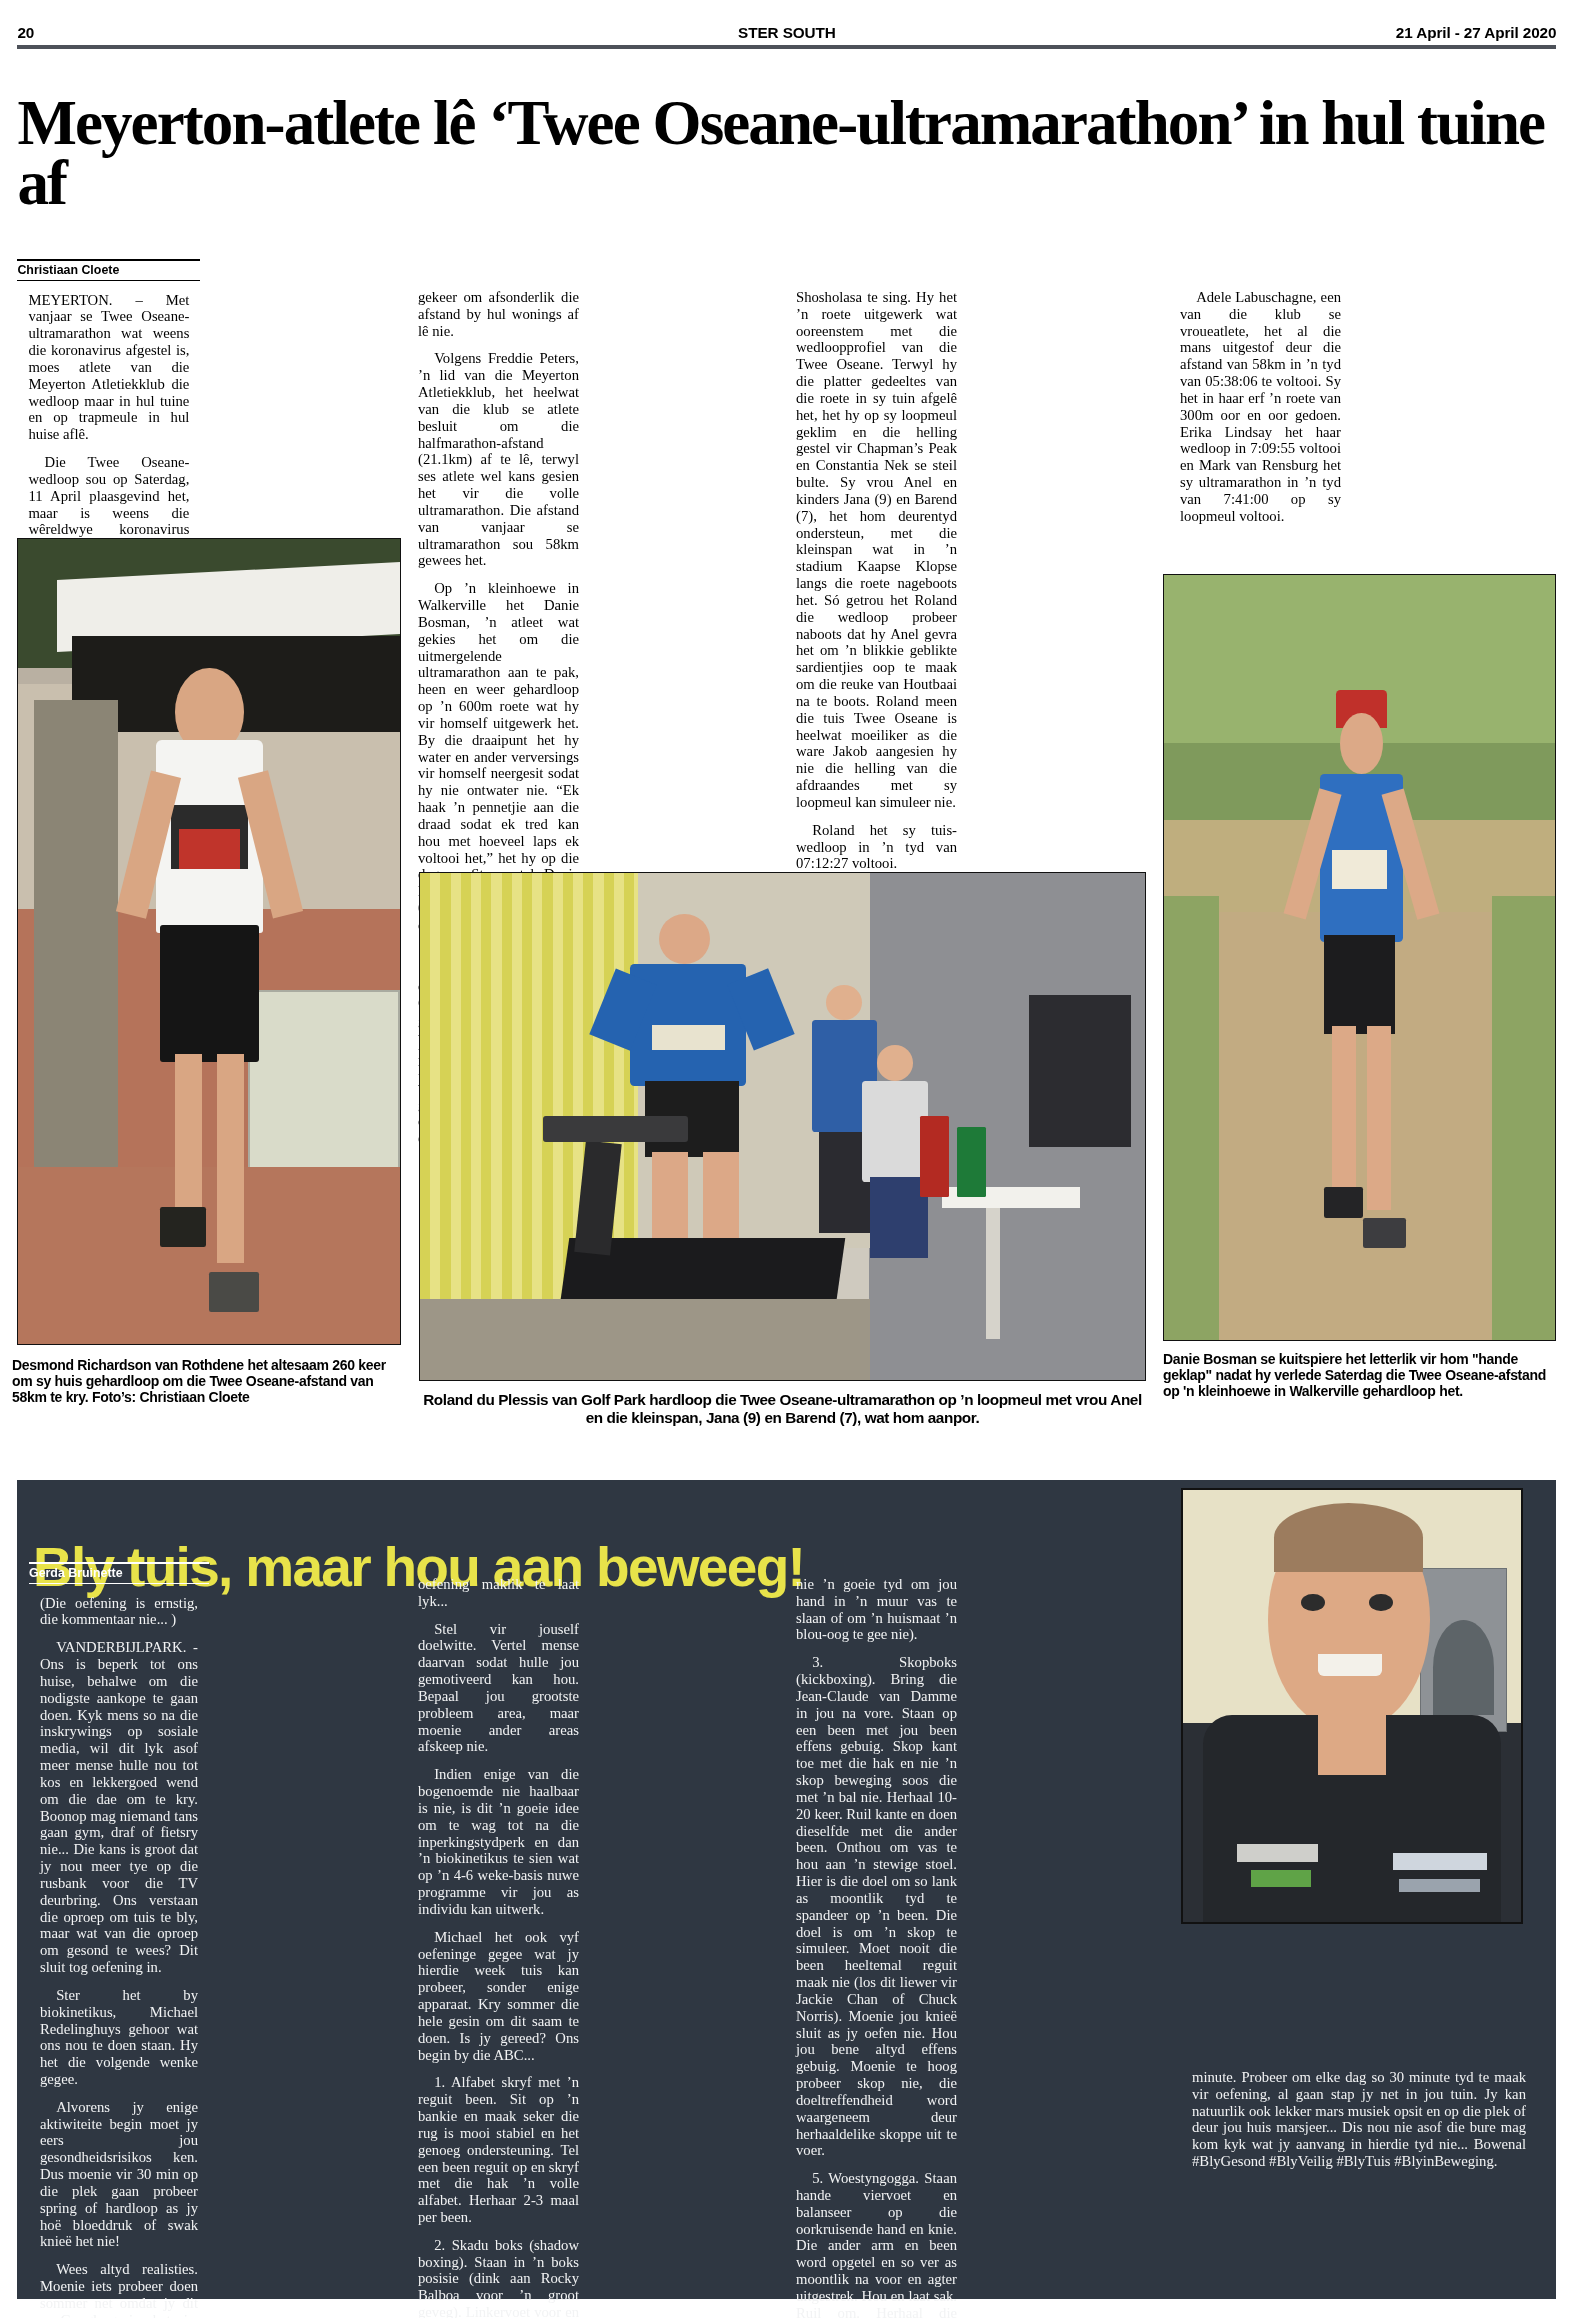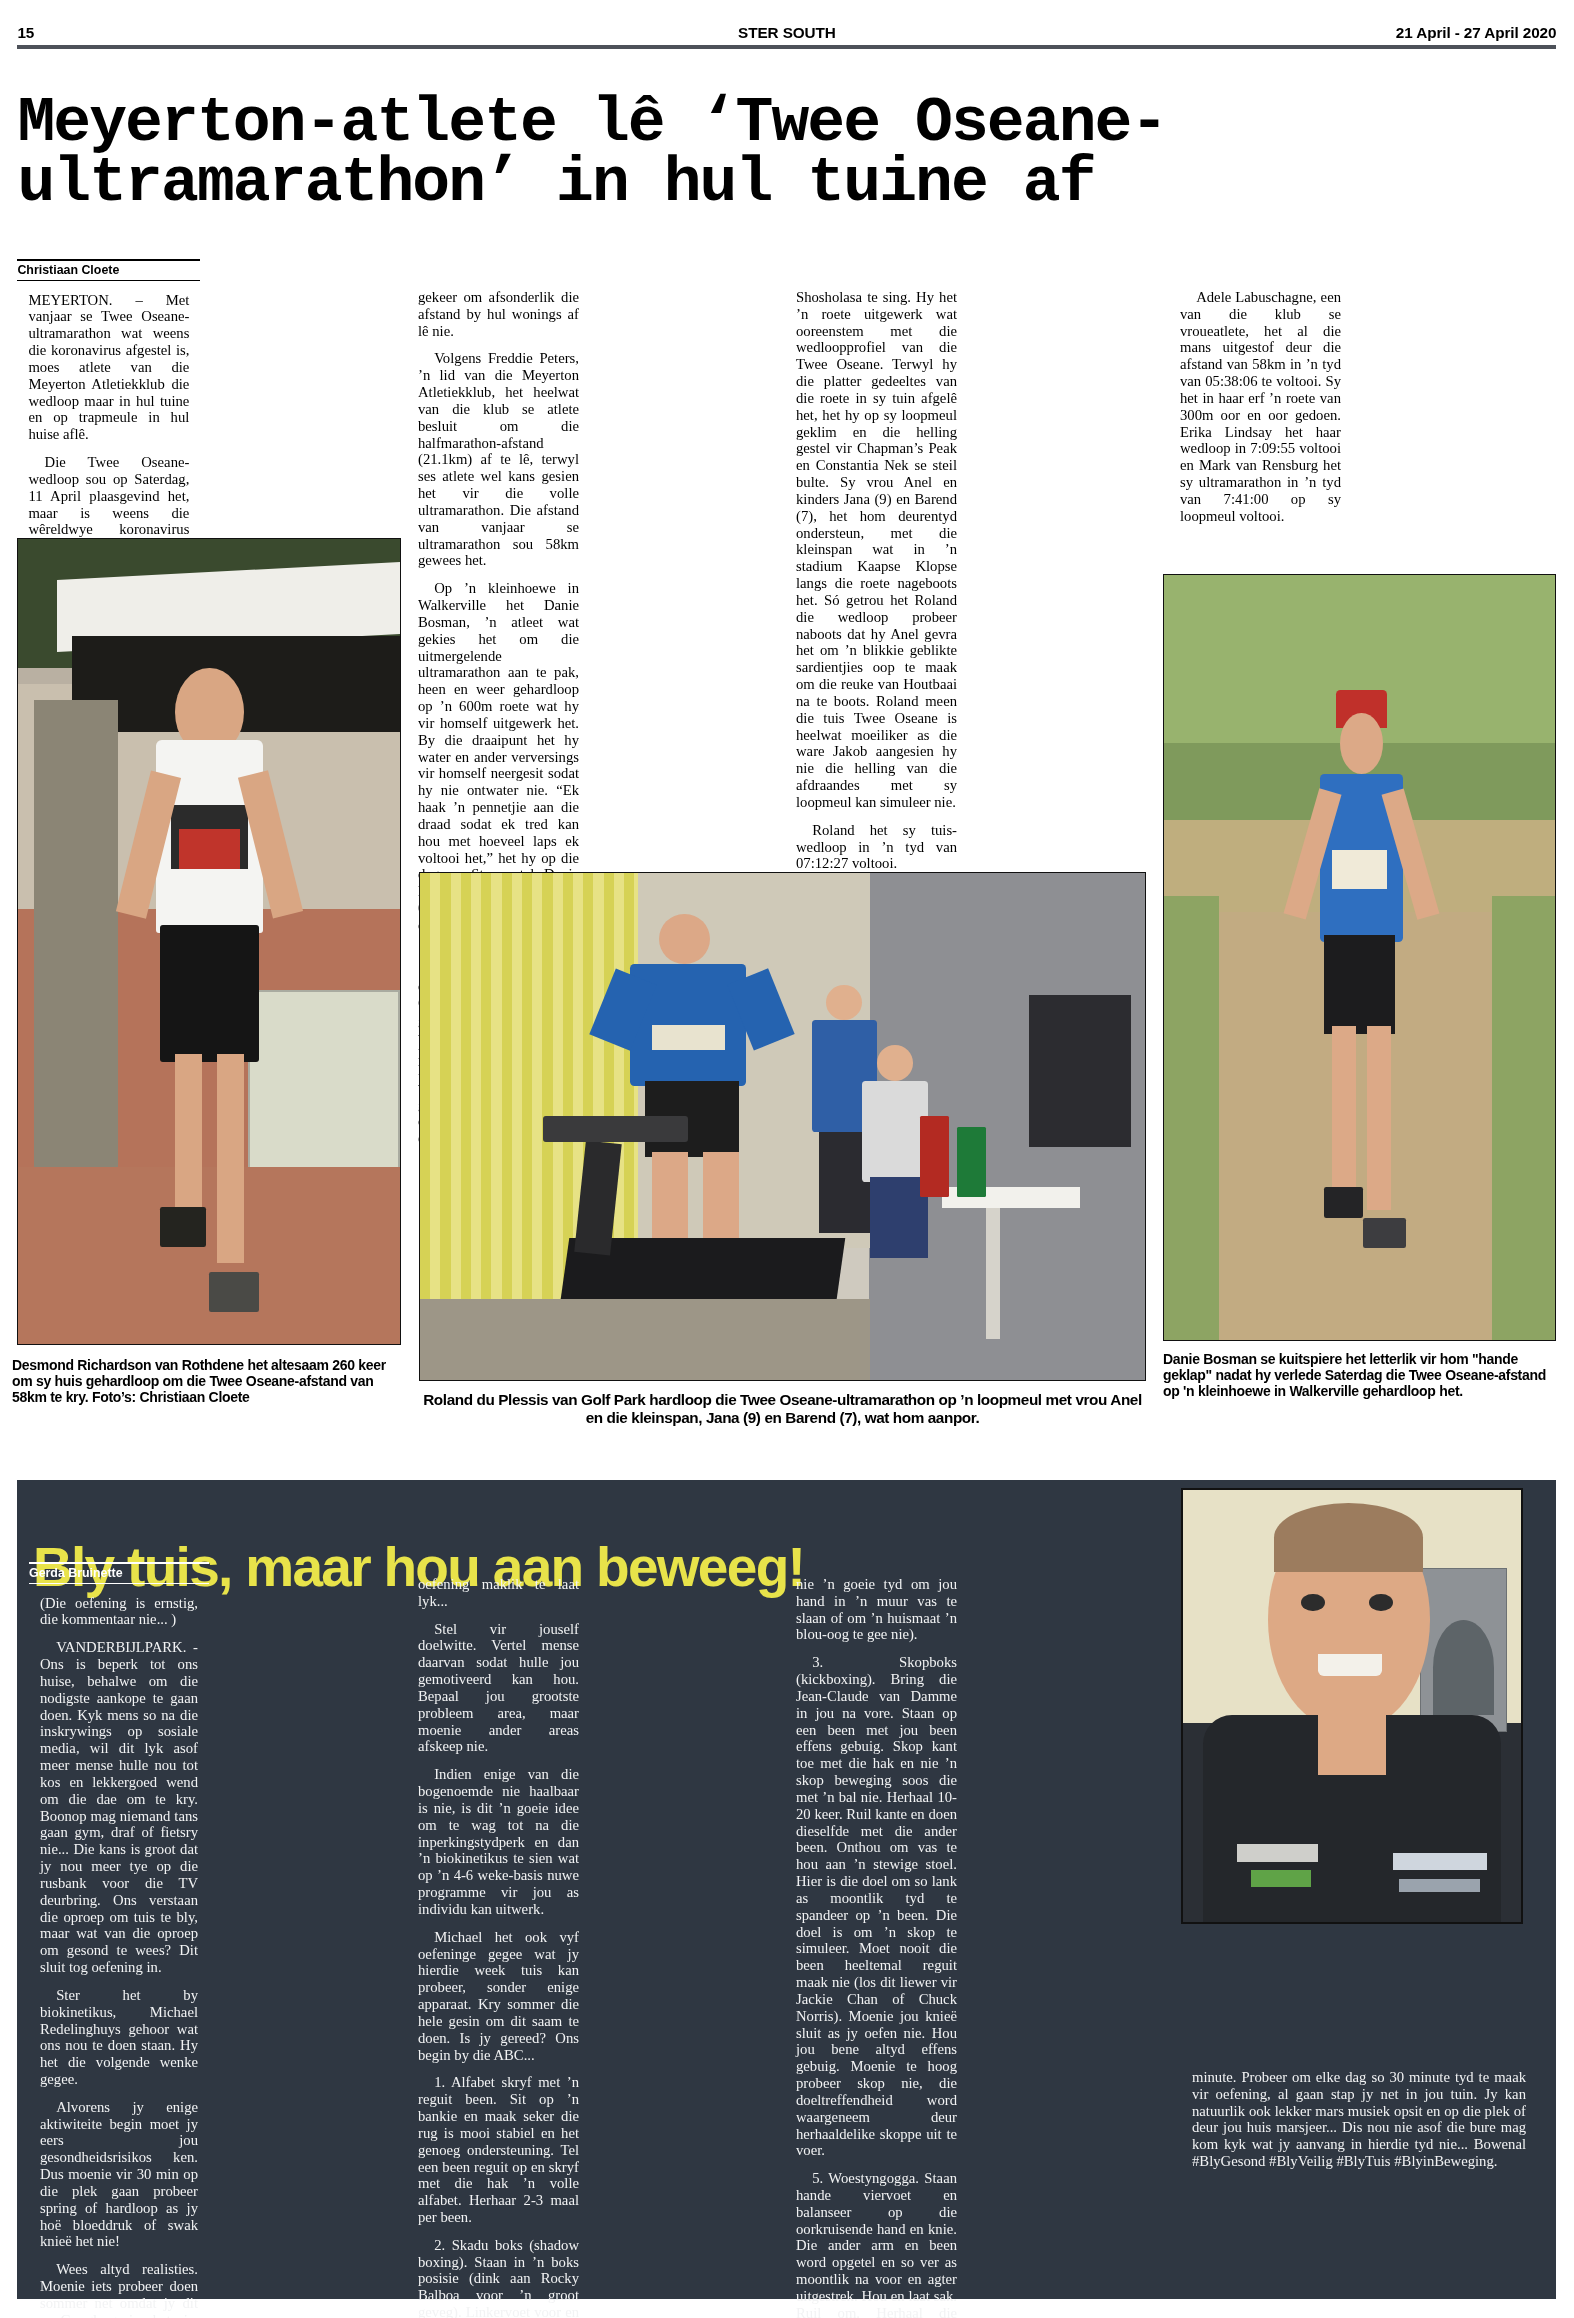--- a/index.html
+++ b/index.html
@@ -22,21 +22,21 @@
   }
   .masthead .center { position:absolute; left:0; right:0; text-align:center; }
   .masthead-rule {
     position:absolute; left:17.4px; top:45px; width:1539px; height:3.6px;
     background:#4d5159;
   }
 
   
   .a1-head {
     position:absolute; left:17.4px; top:52px; width:1539px;
-    font-family:Liberation Mono, monospace;
+    font-family:Liberation Serif, serif;
     font-weight:bold;
     font-size:63px; line-height:0.95;
     letter-spacing:-1.9px;
     color:#000;
   }
   .col { position:absolute; top:0; }
   .c1 { left:17.4px;   width:183px; }
   .c3 { left:407px;  width:183px; }
   .c5 { left:785px; width:183px; }
   .c7 { left:1169px; width:183px; }
@@ -96,21 +96,21 @@
   .port-bg{position:absolute;inset:0;background:
       linear-gradient(#e6e0c4 0%,#e6e0c4 52%,#2b2f35 52%,#2b2f35 100%);}
   .blob{position:absolute;border-radius:50%;}
 </style>
 </head>
 <body>
 
 <div class="page">
 
   <div class="masthead">
-    <span>15</span>
+    <span>20</span>
     <span class="center">STER SOUTH</span>
     <span>21 April - 27 April 2020</span>
   </div>
   <div class="masthead-rule"></div>
 
   <h1 class="a1-head">Meyerton-atlete lê ‘Twee Oseane-ultramarathon’ in hul tuine af</h1>
 
   <div class="col c1" style="top:259px;">
     <div class="byline">Christiaan Cloete</div>
     <div class="body-text">

